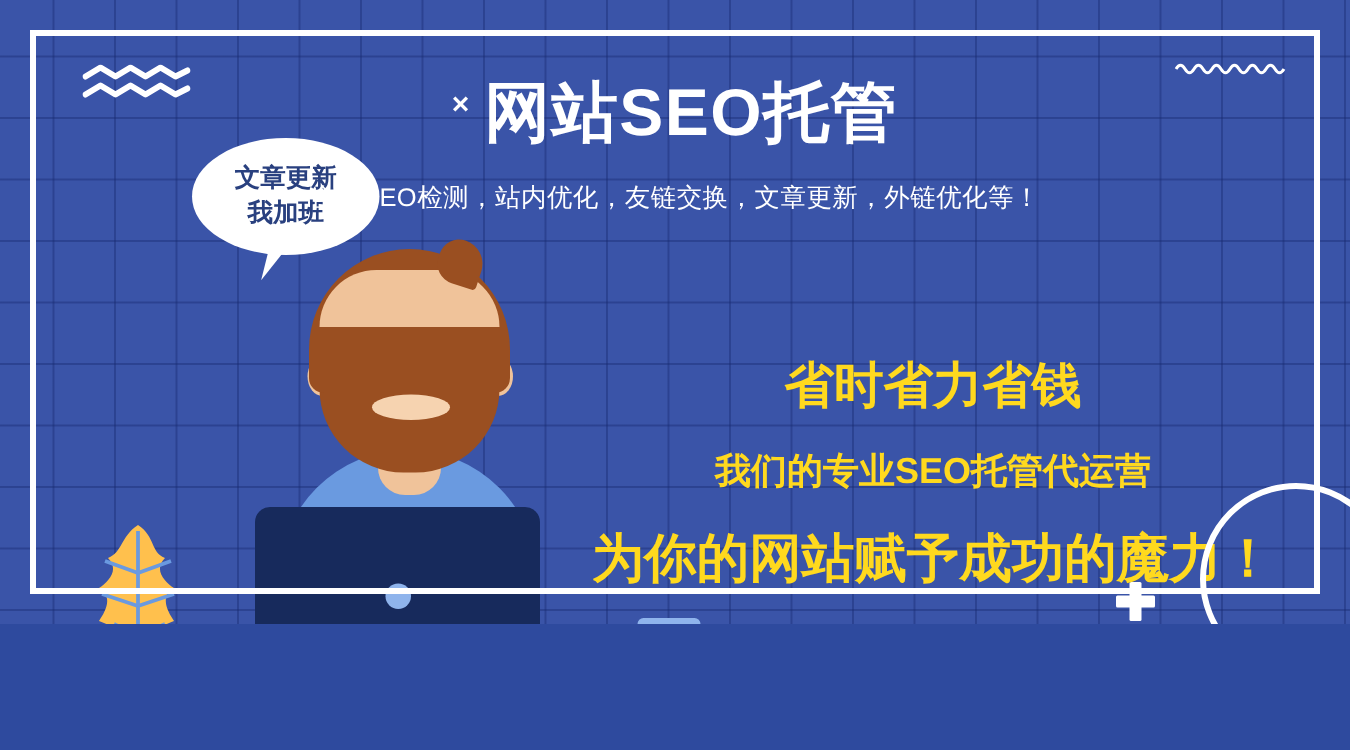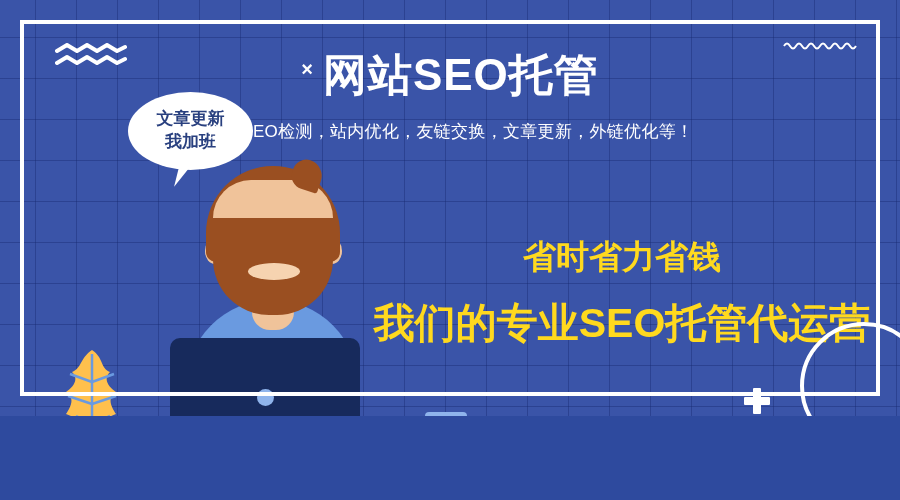--- a/index.html
+++ b/index.html
@@ -142,21 +142,21 @@
     text-align: center;
     color: #ffd91e;
     margin-top: 48px;
   }
   .slogan {
     font-weight: bold;
     white-space: nowrap;
     line-height: 1;
   }
   .slogan-0 { font-size: 33px; margin-bottom: 30px; }
-  .slogan-1 { font-size: 41px; margin-bottom: 28px; }
+  .slogan-1 { font-size: 24px; margin-bottom: 28px; }
   .slogan-2 { font-size: 35px; }
 
   
   .bubble {
     position: absolute;
     left: 128px;
     top: 92px;
     width: 125px;
     height: 78px;
     background: #ffffff;
@@ -373,20 +373,21 @@
   <div class="deco-circle-br"></div>
 
   <div class="title-row">
     <span class="title-x">×</span><span class="title-text">网站SEO托管</span>
   </div>
   <div class="subtitle">含：SEO检测，站内优化，友链交换，文章更新，外链优化等！</div>
 
   <div class="slogans">
     <div class="slogan slogan-0">省时省力省钱</div>
     <div class="slogan slogan-1">我们的专业SEO托管代运营</div>
+    <div class="slogan slogan-2">为你的网站赋予成功的魔力！</div>
   </div>
 
   <div class="bubble-tail"></div>
   <div class="bubble">
     <div class="bubble-line">文章更新</div>
     <div class="bubble-line">我加班</div>
   </div>
 
   <div class="person">
     <div class="shirt"></div>

